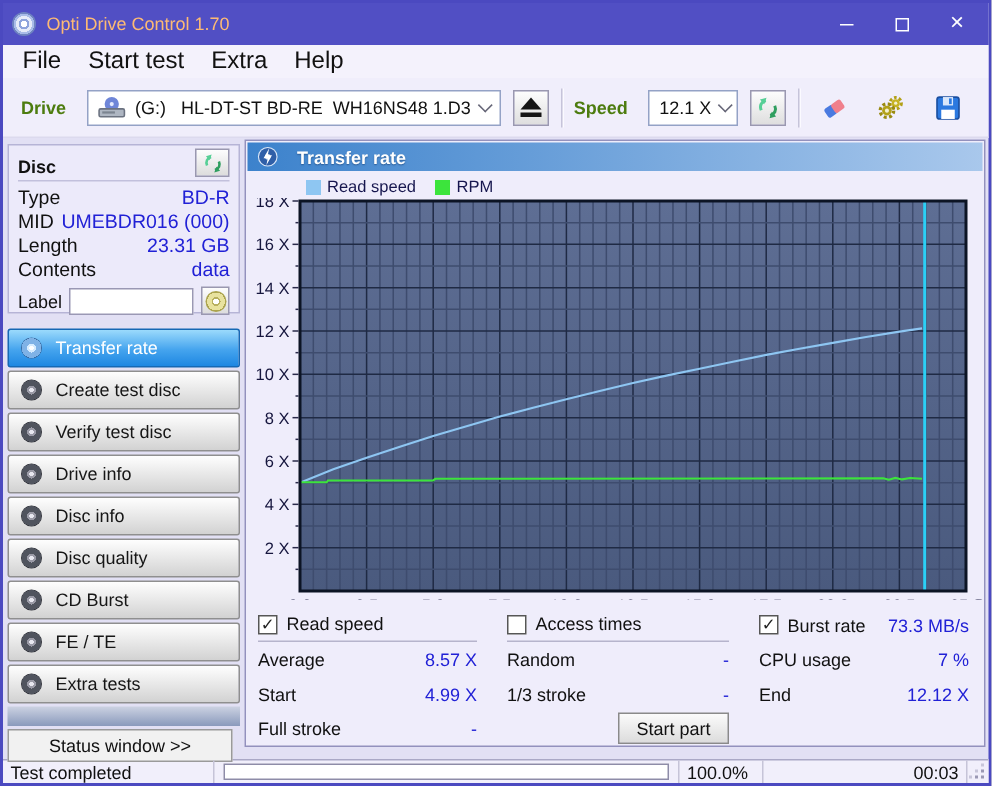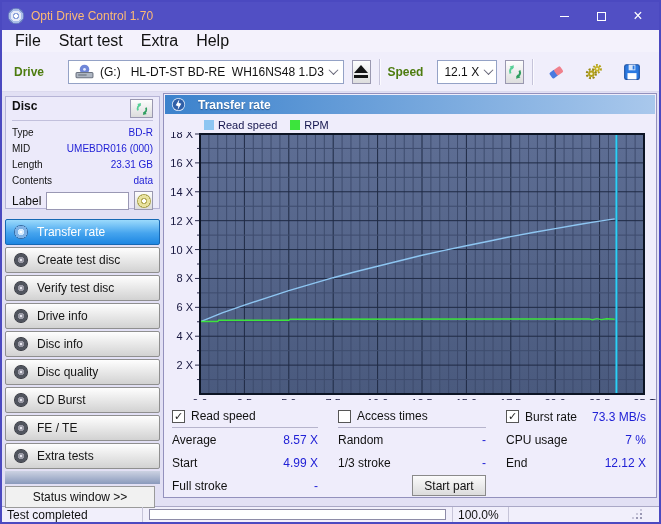--- a/index.html
+++ b/index.html
@@ -17,40 +17,40 @@
   .icon-close::after{content:"×";font-size:16px;line-height:1}
 
   
   .menubar{height:22px;background:#f4f2fc;display:flex;align-items:center;padding-left:4px;font-size:16px;color:#111}
   .menu-item{padding:2px 9px}
 
   
   .toolbar{height:40px;background:#f0eefb;display:flex;align-items:center;padding:0 12px;gap:8px;border-bottom:1px solid #dcdaee}
   .tool-label{font-size:12px;font-weight:bold;color:#4d7c0f}
   .combo{height:24px;background:#fff;border:1px solid #94a2c6;display:flex;align-items:center;padding:0 6px;gap:6px;font-size:12px;color:#111;white-space:pre}
-  .drive-combo{width:281px;margin-left:16px}
+  .drive-combo{width:281px;margin-left:6px}
   .speed-combo{width:60px;margin-left:6px;justify-content:space-between}
   .chev{width:7px;height:7px;border-right:1.5px solid #667;border-bottom:1.5px solid #667;transform:rotate(45deg) translate(-1px,-1px);flex:none}
   .tool-btn{width:27px;height:24px;border:1px solid #9a98b0;background:linear-gradient(#fdfdfd,#dedede);display:flex;flex-direction:column;align-items:center;justify-content:center;padding:0}
   .flat-btn{width:30px;height:28px;display:flex;align-items:center;justify-content:center;background:transparent;border:0}
   .vsep{width:1px;height:26px;background:#c6c4da;box-shadow:1px 0 0 #fbfaff}
   .eject-tri{width:0;height:0;border-left:7px solid transparent;border-right:7px solid transparent;border-bottom:8px solid #151515}
   .eject-bar{width:14px;height:3px;background:#151515;margin-top:2px}
 
   
   .main{display:flex;height:414px}
   .left{width:161px;flex:none;display:flex;flex-direction:column}
   .right{flex:1;margin:1px 2px 8px 0;border:1px solid #9391bd;background:#efedfb;display:flex;flex-direction:column;min-width:0}
 
   
   .disc-panel{margin:4px 3px 0;height:113px;background:#eceafa;border:1px solid #b6b4d6;padding:2px 6px 0;font-size:12px}
-  .disc-head{display:flex;align-items:flex-start;justify-content:space-between;border-bottom:1px solid #c2c0dc;padding-bottom:2px;height:22px}
+  .disc-head{display:flex;align-items:flex-end;justify-content:space-between;border-bottom:1px solid #c2c0dc;padding-bottom:2px;height:22px}
   .disc-title{font-weight:bold;color:#111}
   .mini-btn{width:23px;height:19px;border:1px solid #9a98b0;background:linear-gradient(#fdfdfd,#dcdcdc);display:flex;align-items:center;justify-content:center;padding:0}
-  .f-row{display:flex;justify-content:space-between;height:16px;align-items:center;font-size:10px}
+  .f-row{display:flex;justify-content:space-between;height:16px;align-items:flex-start;font-size:13px}
   .f-label{color:#111}
   .f-val{color:#2121d6}
   .label-row{display:flex;align-items:center;gap:5px;margin-top:3px}
   .label-input{width:83px;height:18px;border:1px solid #9a98b4;background:#fff;font:11px "Liberation Sans",sans-serif;padding:0 3px}
   .disc-gold{width:14px;height:14px;border-radius:50%;background:radial-gradient(circle,#ffffff 0 2px,#b8b060 2px 3px,#e8e29e 3px 6px,#aca44e 6px 7px)}
 
   
   .sidebar{margin-top:10px}
   .side-btn{margin:0 3px 2px;height:26px;width:155px;border:1px solid #8f8f8f;border-radius:2px;background:linear-gradient(#fefefe,#d2d2d2);display:flex;align-items:center;gap:9px;padding:0 8px;font-size:12px;color:#161616}
   .side-btn.selected{background:linear-gradient(#9bdafc 0%,#45a4ee 55%,#1e87e2 100%);border-color:#1668b4;color:#fff}
@@ -453,16 +453,17 @@
       </div>
     </div>
   </div>
 
   <div class="statusbar">
     <span class="sb-sec">Test completed</span>
     <span class="sb-sec">
       <span class="pg-track"><span class="pg-fill" style="width: 100%;"></span></span>
     </span>
     <span class="sb-sec">100.0%</span>
+    <span class="sb-sec sb-right">00:03</span>
     <span class="sb-grip"></span>
   </div>
 
 </div>
 
 </body></html>

